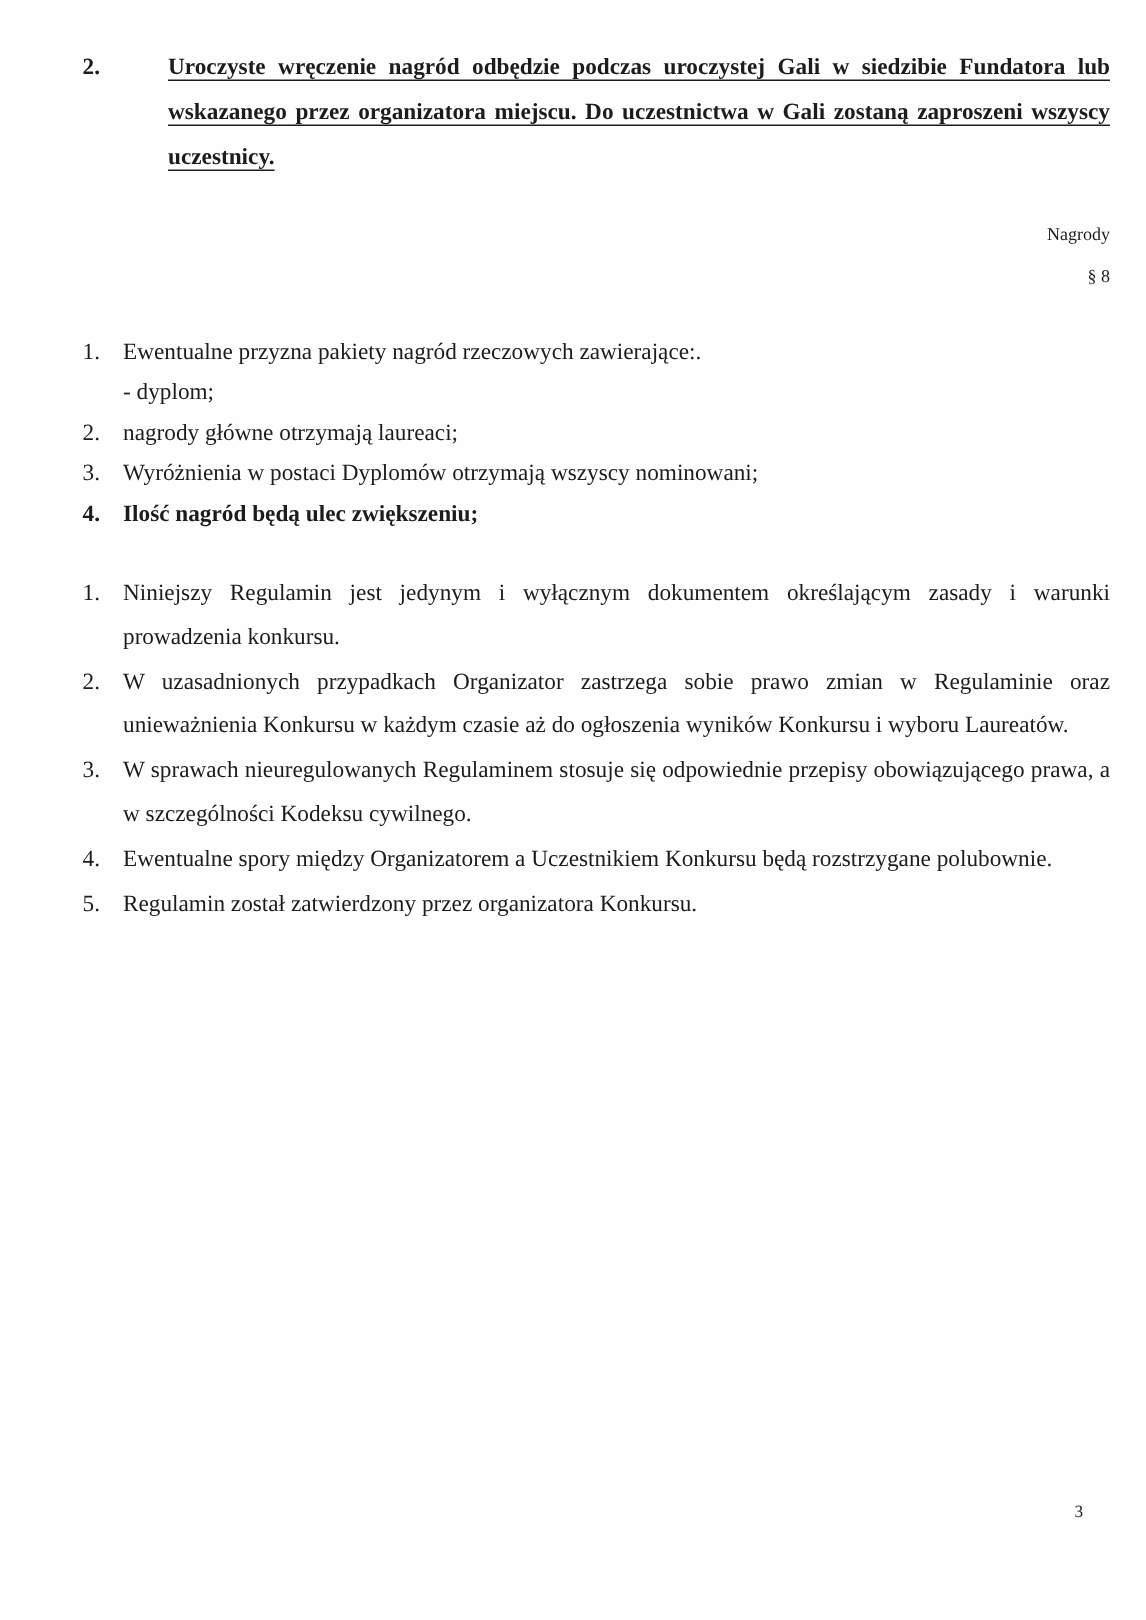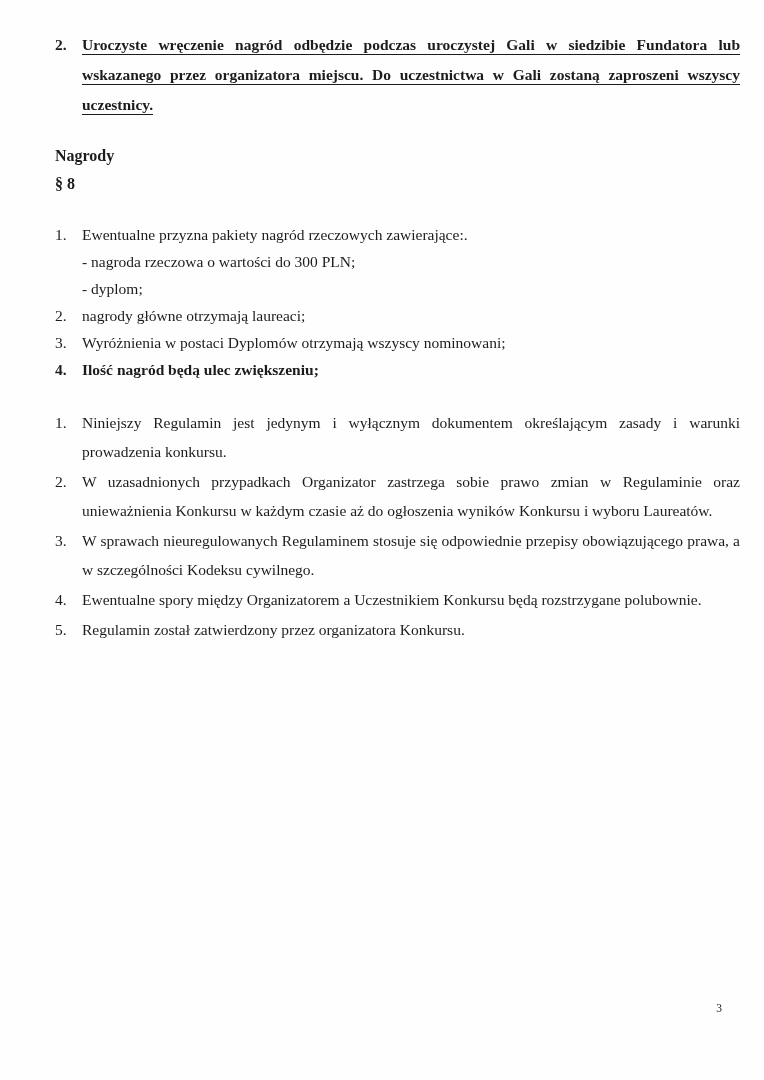--- a/index.html
+++ b/index.html
@@ -30,27 +30,28 @@
   
   .intro {
     font-size: 15.5px;
     font-weight: bold;
     line-height: 30px;
   }
   .intro .txt {
     text-decoration: underline;
     text-underline-offset: 4px;
     text-align: justify;
+    margin-left: 30px;
   }
   .intro .num { text-decoration: none; }
   
   .section-head {
-    text-align: left;
-    font-weight: bold;
-    font-size: 16px;
+    text-align: right;
+    font-weight: normal;
+    font-size: 12px;
   }
   .section-head .title { line-height: 18px; }
   .section-head .symbol { line-height: 18px; margin-top: 10px; }
   .head-nagrody { margin-top: 27px; }
   .head-koncowe { margin-top: 23px; }
   
   .list-8 {
     margin-top: 28px;
     font-size: 15.5px;
     line-height: 27px;
@@ -91,21 +92,20 @@
     <div class="section-head head-nagrody">
       <div class="title">Nagrody</div>
       <div class="symbol">§ 8</div>
     </div>
 
     <div class="list-8">
       <div class="li">
         <span class="num">1.</span>
         <span class="txt">Ewentualne przyzna pakiety nagród rzeczowych zawierające:.</span>
       </div>
-      <div class="sub">- nagroda rzeczowa o wartości do 300 PLN;</div>
       <div class="sub">- dyplom;</div>
       <div class="li">
         <span class="num">2.</span>
         <span class="txt">nagrody główne otrzymają laureaci;</span>
       </div>
       <div class="li">
         <span class="num">3.</span>
         <span class="txt">Wyróżnienia w postaci Dyplomów otrzymają wszyscy nominowani;</span>
       </div>
       <div class="li bold-item">

